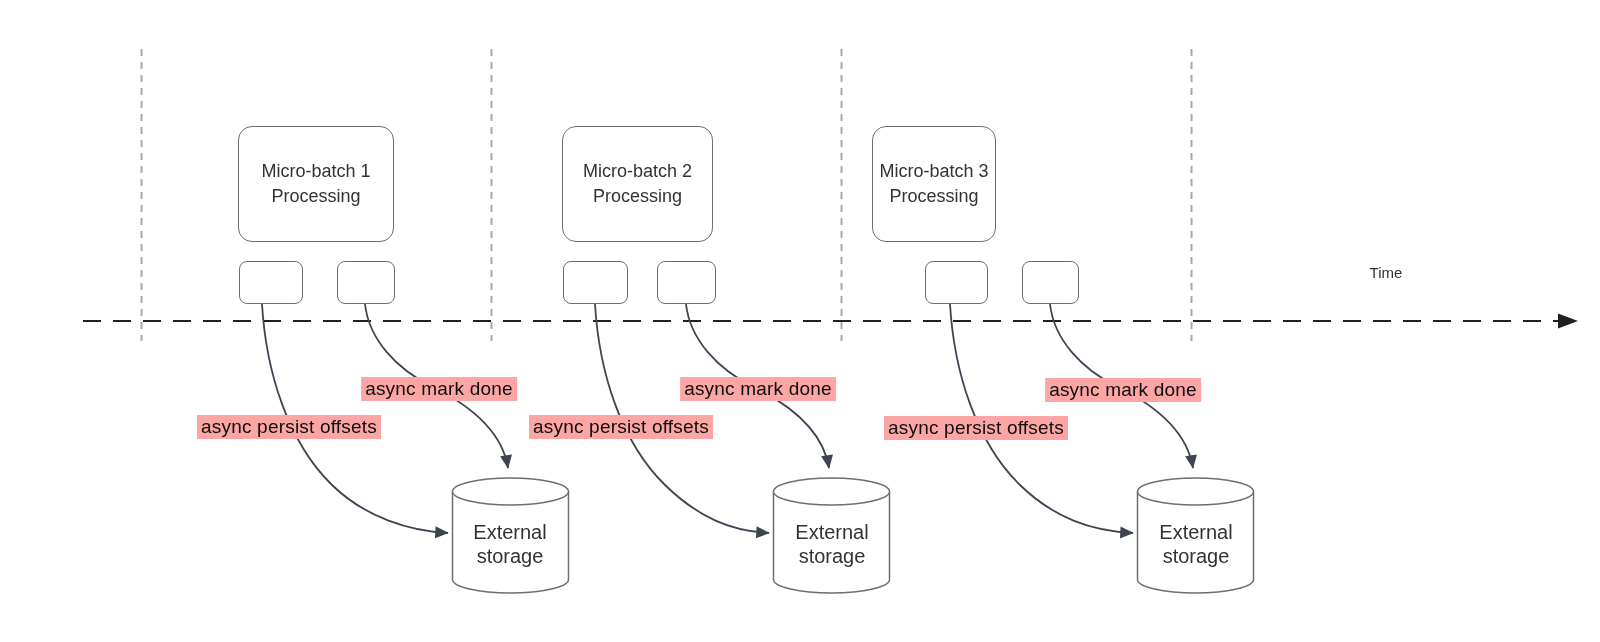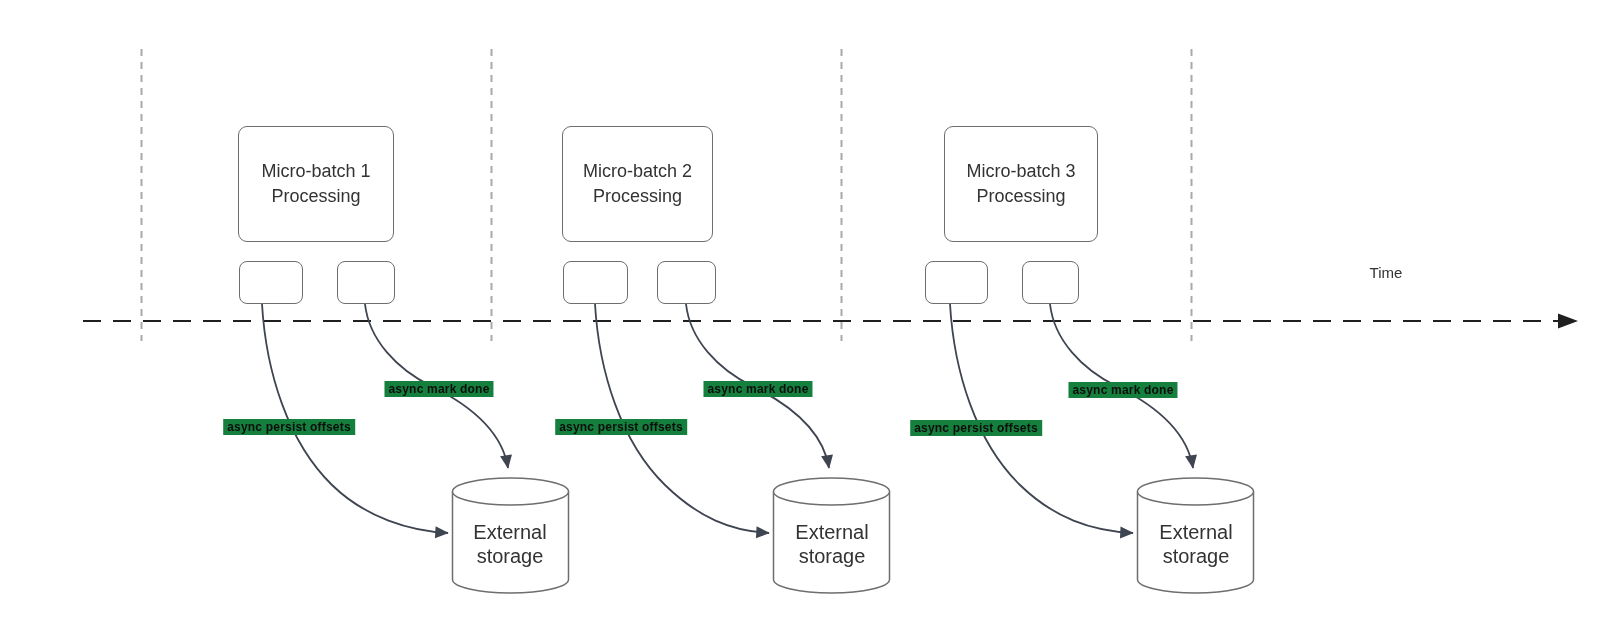--- a/index.html
+++ b/index.html
@@ -26,46 +26,46 @@
   .vguide { stroke: var(--guide-stroke); stroke-width: 2; stroke-dasharray: 7 6; }
   .axis-line { stroke: var(--axis-stroke); stroke-width: 2.2; stroke-dasharray: 18 12; }
   .axis-head { fill: var(--axis-stroke); }
   .edge { stroke: var(--edge-stroke); stroke-width: 1.8; fill: none; }
   #arrowhead path { fill: var(--edge-stroke); }
   .cyl { stroke: var(--shape-stroke); stroke-width: 1.5; fill: #ffffff; }
 
   .proc-box {
     position: absolute;
     border: 1.5px solid var(--shape-stroke);
-    border-radius: 9px;
+    border-radius: 14px;
     background: #ffffff;
     display: flex;
     align-items: center;
     justify-content: center;
     text-align: center;
     font-size: 18px;
     line-height: 25px;
     color: var(--shape-text);
   }
   .mini-box {
     position: absolute;
     border: 1.5px solid var(--shape-stroke);
     border-radius: 8px;
     background: #ffffff;
   }
   .multiline { white-space: pre-line; }
 
   .edge-label {
     position: absolute;
     transform: translate(-50%, -50%);
-    font-weight: 700;
-    font-size: 12px;
+    font-weight: 400;
+    font-size: 19px;
     letter-spacing: 0.2px;
     color: var(--edge-label-text);
-    background: #15803d;
+    background: #fca5a5;
     padding: 1px 4px;
     white-space: nowrap;
   }
   .storage-label {
     position: absolute;
     transform: translate(-50%, -50%);
     text-align: center;
     font-size: 20px;
     line-height: 24px;
     color: var(--shape-text);
@@ -141,21 +141,21 @@
     <span class="multiline">Micro-batch 2
 Processing</span>
   </div>
   <div class="mini-box" style="left:563px;top:261px;width:65px;height:43px"></div>
   <div class="mini-box" style="left:657px;top:261px;width:59px;height:43px"></div>
   <div class="edge-label" style="left:621px;top:427px">async persist offsets</div>
   <div class="edge-label" style="left:758px;top:389px">async mark done</div>
   <div class="storage-label" style="left:832px;top:544px">External
 storage</div>
 
-  <div class="proc-box" style="left:944px;top:126px;width:154px;height:116px">
+  <div class="proc-box" style="left:872px;top:126px;width:124px;height:116px">
     <span class="multiline">Micro-batch 3
 Processing</span>
   </div>
   <div class="mini-box" style="left:925px;top:261px;width:63px;height:43px"></div>
   <div class="mini-box" style="left:1022px;top:261px;width:57px;height:43px"></div>
   <div class="edge-label" style="left:976px;top:428px">async persist offsets</div>
   <div class="edge-label" style="left:1123px;top:390px">async mark done</div>
   <div class="storage-label" style="left:1196px;top:544px">External
 storage</div>
 

